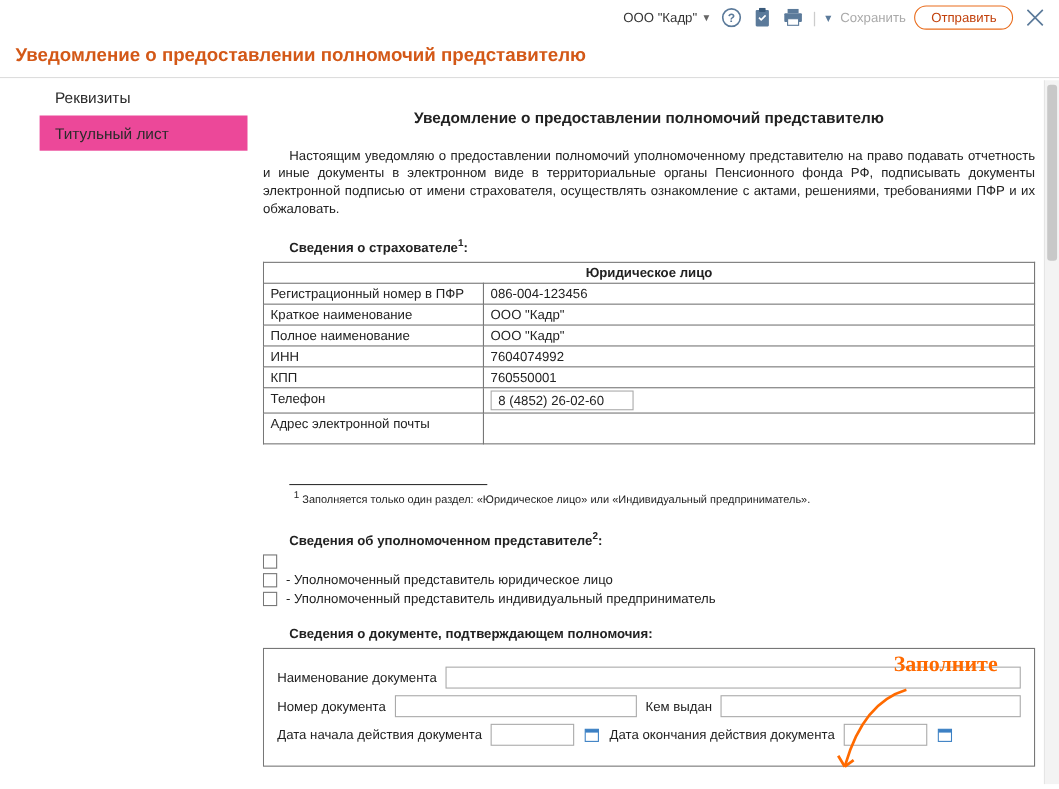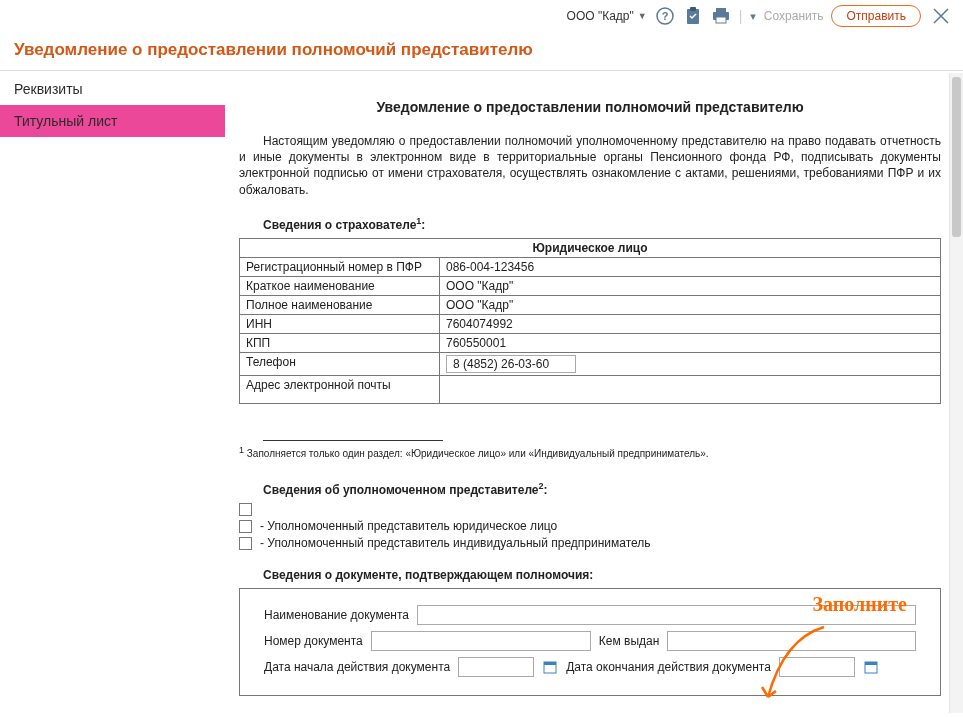--- a/index.html
+++ b/index.html
@@ -7,42 +7,42 @@
 .toolbar { display: flex; align-items: center; justify-content: flex-end; padding: 4px 10px; gap: 8px; height: 32px; }
 .org-select { display: flex; align-items: center; gap: 2px; color: #333; cursor: pointer; }
 .tb-icon { width: 20px; height: 20px; display: flex; align-items: center; justify-content: center; cursor: pointer; color: #5b7a9a; }
 .tb-sep { color: #ccc; font-size: 14px; }
 .tb-save { color: #aaa; cursor: default; }
 .tb-send { border: 1.5px solid #e96c1c; border-radius: 12px; padding: 3px 14px; color: #c2410c; cursor: pointer; font-size: 12px; }
 .tb-close { width: 24px; height: 24px; display: flex; align-items: center; justify-content: center; cursor: pointer; }
 .page-title { color: #d35817; font-size: 17px; font-weight: bold; padding: 8px 14px 10px; }
 .hr { border-top: 1px solid #ddd; margin: 0 0 2px 0; }
 .main { display: flex; height: 640px; }
-.sidebar { width: 225px; flex-shrink: 0; }
+.sidebar { width: 225px; flex-shrink: 0; padding-left: 36px; }
 .side-item { padding: 8px 14px; font-size: 14px; color: #2b2b2b; cursor: pointer; }
 .side-item.active { background: #ec4899; }
 .content-wrap { flex: 1; position: relative; padding: 0 6px 0 14px; }
 .content { overflow-y: auto; height: 100%; padding-right: 16px; }
 .scrollbar { position: absolute; right: 0; top: 0; bottom: 0; width: 14px; background: #f3f3f3; border-left: 1px solid #e5e5e5; }
 .thumb { position: absolute; left: 2px; right: 2px; top: 4px; height: 160px; background: #c8c8c8; border-radius: 3px; }
 .doc-title { text-align: center; font-weight: bold; font-size: 14px; margin: 26px 0 18px; }
 .body-text { text-align: justify; line-height: 1.35; margin-bottom: 18px; text-indent: 24px; }
 .sect-h { font-weight: bold; margin: 10px 0 6px 24px; }
 .tbl { width: 100%; border-collapse: collapse; }
 .tbl th, .tbl td { border: 1px solid #777; padding: 2px 6px; font-size: 12px; text-align: left; vertical-align: top; }
 .tbl th { text-align: center; font-weight: bold; background: #fff; }
 .tbl .label-col { width: 200px; margin-top: 36px; }
 .tbl .tall { height: 28px; }
 .fld-inline { border: 1px solid #aaa; padding: 1px 6px; font-size: 12px; display: inline-block; min-width: 130px; }
 .footnote-rule { border-top: 1px solid #333; width: 180px; margin: 36px 0 4px 24px; }
-.footnote { font-size: 10px; }
+.footnote { font-size: 10px; margin-left: 28px; }
 .sup { font-size: 9px; vertical-align: super; }
 .chk-row { display: flex; align-items: center; gap: 8px; margin: 3px 0 3px 0; }
 .chk { width: 13px; height: 13px; border: 1px solid #777; flex-shrink: 0; cursor: pointer; }
-.doc-box { border: 1px solid #777; padding: 10px 24px 12px; margin-top: 6px; }
+.doc-box { border: 1px solid #777; padding: 10px 12px 12px; margin-top: 6px; }
 .form-row { display: flex; align-items: center; gap: 8px; margin: 6px 0; }
 .form-lbl { white-space: nowrap; }
 .txt-field { border: 1px solid #aaa; height: 20px; padding: 0 4px; font-size: 12px; }
 .f-grow { flex: 1; }
 .cal-icon { width: 16px; height: 16px; display: inline-flex; align-items: center; justify-content: center; color: #3c80c4; cursor: pointer; }
 .annotation { position: absolute; right: 56px; top: 520px; pointer-events: none; }
 .anno-text { color: #ff6a00; font-family: 'Comic Sans MS', cursive; font-size: 20px; font-weight: bold; }
 .anno-arrow { position: absolute; top: 26px; left: -58px; }
 </style>
 </head>
@@ -120,21 +120,21 @@
         <tr>
               <td class="label-col">ИНН</td>
               <td>7604074992</td>
             </tr>
         <tr>
               <td class="label-col">КПП</td>
               <td>760550001</td>
             </tr>
         <tr>
           <td class="label-col">Телефон</td>
-          <td><span class="fld-inline">8 (4852) 26-03-60</span></td>
+          <td><span class="fld-inline">8 (4852) 26-02-60</span></td>
         </tr>
         <tr>
           <td class="label-col tall">Адрес электронной почты</td>
           <td class="tall"></td>
         </tr>
       </tbody>
         </table>
 
       <div class="footnote-rule"></div>
       <div class="footnote"><span class="sup">1</span> <span>Заполняется только один раздел: «Юридическое лицо» или «Индивидуальный предприниматель».</span></div>

